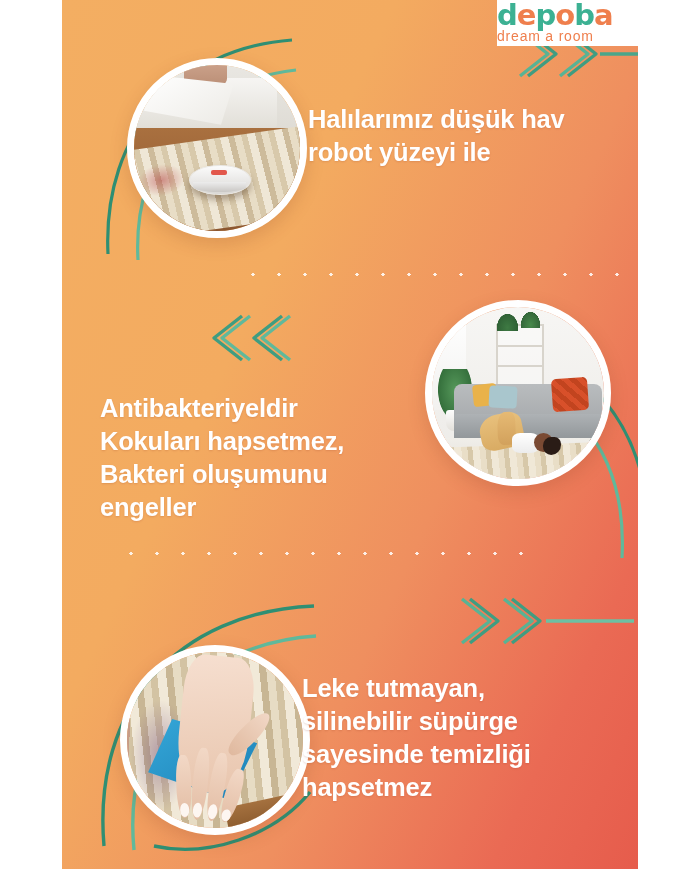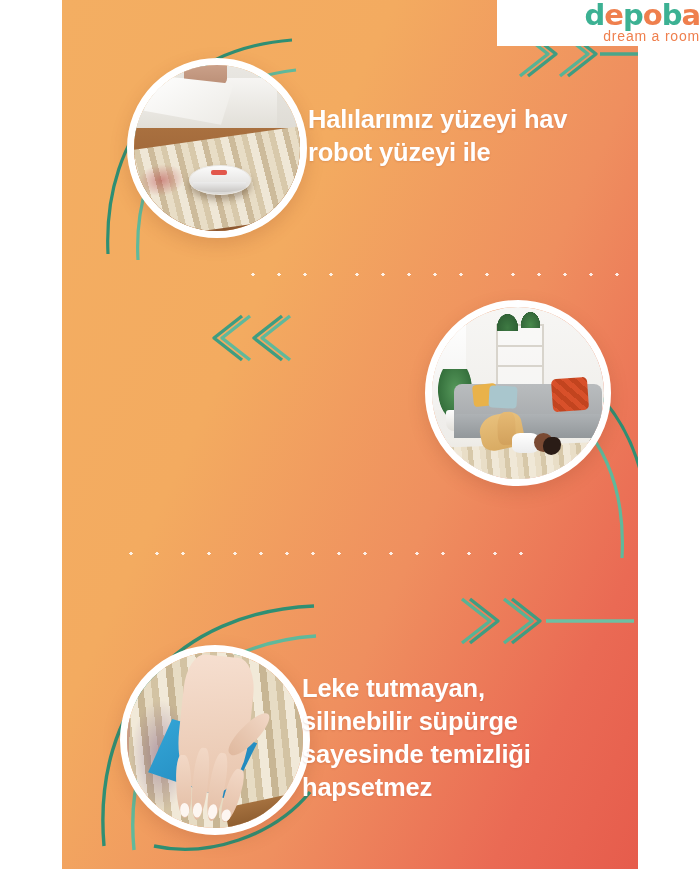--- a/index.html
+++ b/index.html
@@ -11,21 +11,21 @@
   .panel{
     position:absolute;left:62px;top:0;width:576px;height:869px;
     background:linear-gradient(115deg,#f3ae62 0%,#f3ab60 34%,#ef8f5f 62%,#ea6a54 85%,#e65c4c 100%);
     overflow:hidden;
   }
 
   
   .logo-plate{
     position:absolute;left:497px;top:0;width:203px;height:46px;
     background:#ffffff;display:flex;flex-direction:column;
-    align-items:flex-end;justify-content:center;z-index:40;
+    align-items:flex-start;justify-content:center;z-index:40;
   }
   .logo-word{font-size:29px;font-weight:700;letter-spacing:-1px;line-height:.92;
     font-family:"DejaVu Sans",sans-serif;}
   .logo-word span:nth-child(odd){color:#3cb193;}
   .logo-word span:nth-child(even){color:#ef7f4d;}
   .logo-tag{font-size:14px;color:#ef7f4d;letter-spacing:.8px;margin-top:-1px;
     font-family:"Liberation Sans",sans-serif;}
 
   
   .arrow{position:absolute;z-index:12;}
@@ -192,21 +192,21 @@
         <div class="p1-sofa"></div>
         <div class="p1-arm"></div>
         <div class="p1-cloth"></div>
         <div class="p1-floor"></div>
         <div class="p1-rug"></div>
         <div class="p1-bot"></div>
       </div>
     </div>
 
     <div class="txt" style="left:246px;top:103px;">
-      <div>Halılarımız yüzeyi hav</div>
+      <div>Halılarımız düşük hav</div>
       <div>robot yüzeyi ile</div>
     </div>
 
     <div class="dots" style="left:178px;top:272px;width:398px;"></div>
 
     <svg class="arrow" style="left:118px;top:312px;width:268px;height:52px;" viewBox="0 0 268 52">
       <defs>
         <linearGradient id="g2" x1="1" y1="0" x2="0" y2="0">
           <stop offset="0" stop-color="#8fcdb4"></stop>
             <stop offset="1" stop-color="#2a8a72"></stop>
@@ -243,20 +243,26 @@
         <div class="p2-rug"></div>
         <div class="p2-body">
           <div class="p2-legs"></div>
           <div class="p2-top"></div>
           <div class="p2-head"></div>
           <div class="p2-hair"></div>
         </div>
       </div>
     </div>
 
+    <div class="txt" style="left:38px;top:392px;">
+      <div>Antibakteriyeldir</div>
+      <div>Kokuları hapsetmez,</div>
+      <div>Bakteri oluşumunu</div>
+      <div>engeller</div>
+    </div>
 
     <div class="dots" style="left:56px;top:551px;width:412px;"></div>
 
     <svg class="arrow" style="left:292px;top:595px;width:280px;height:52px;" viewBox="0 0 280 52">
       <defs>
         <linearGradient id="g3" x1="0" y1="0" x2="1" y2="0">
           <stop offset="0" stop-color="#2a8a72"></stop>
             <stop offset="1" stop-color="#4aa68a"></stop>
         </linearGradient>
       </defs>

